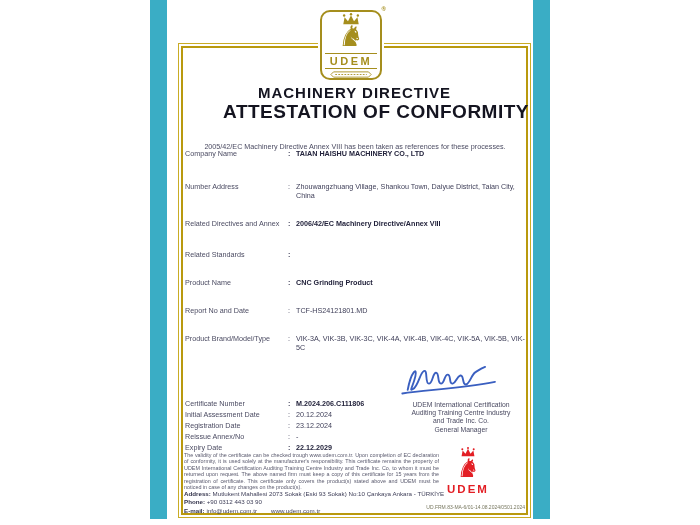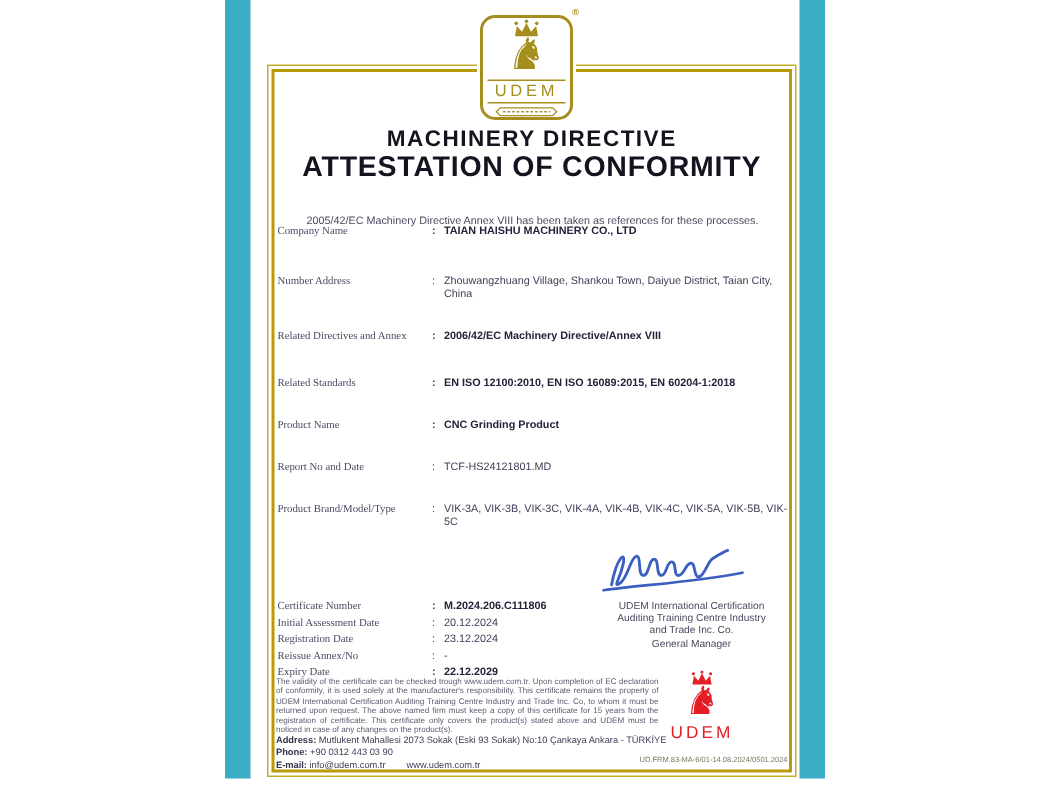--- a/index.html
+++ b/index.html
@@ -13,41 +13,41 @@
   .frame-inner{width:100%;height:100%;border:2px solid #b9990e;box-sizing:border-box;}
 
   
   .logo-top{position:absolute;left:318px;top:6px;width:66px;height:74px;background:#fff;text-align:center;}
   .logo-rect{position:absolute;left:2px;top:4px;right:2px;bottom:0;border:2px solid #a58e1d;border-radius:10px;}
   .logo-reg{position:absolute;right:-2px;top:0;font-size:6px;color:#a58e1d;font-weight:bold;}
   .crown{position:absolute;left:50%;transform:translateX(-50%);}
   .logo-top .crown{top:7px;}
   .horse{display:block;transform:scaleX(-1);font-family:"DejaVu Sans",sans-serif;line-height:1;}
   .logo-top .horse{position:absolute;left:0;right:0;top:16px;font-size:29px;color:#a58e1d;}
-  .logo-word{position:absolute;left:7px;right:7px;font-weight:normal;letter-spacing:2.5px;color:#a58e1d;}
+  .logo-word{position:absolute;left:7px;right:7px;font-weight:bold;letter-spacing:2.5px;color:#a58e1d;}
   .logo-top .logo-word{top:47px;font-size:11px;border-top:1px solid #a58e1d;border-bottom:1px solid #a58e1d;padding:1px 0;}
   .ribbon{position:absolute;left:50%;transform:translateX(-50%);bottom:2px;}
 
   
   .logo-red{position:absolute;left:438px;top:447px;width:60px;height:48px;text-align:center;}
   .logo-red .crown{top:0;}
   .logo-red .horse{position:absolute;left:0;right:0;top:8px;font-size:26px;color:#e31e24;}
   .logo-red .logo-word{top:36px;font-size:11.5px;color:#e31e24;letter-spacing:2px;}
 
   .title1{position:absolute;left:180px;top:84px;width:349px;text-align:center;
           font-size:15px;font-weight:bold;letter-spacing:1px;color:#141420;}
-  .title2{position:absolute;left:180px;top:101px;width:349px;text-align:center;
+  .title2{position:absolute;left:180px;top:101px;width:349px;text-align:right;
           font-size:19px;font-weight:bold;letter-spacing:.5px;color:#141420;}
   .sub1{position:absolute;left:200px;top:125px;width:310px;text-align:center;
         font-size:7.2px;line-height:8.6px;color:#4b4b62;}
   .sub2{position:absolute;left:185px;top:142px;width:340px;text-align:center;
         font-size:7.2px;color:#4b4b62;}
 
   .row{position:absolute;left:185px;width:340px;font-size:7.2px;line-height:8.6px;}
-  .row .lbl{position:absolute;left:0;top:0;width:100px;color:#4b4b62;font-family:Liberation Serif, serif;}
+  .row .lbl{position:absolute;left:0;top:0;width:100px;color:#4b4b62;}
   .row .val{position:absolute;left:103px;top:0;width:235px;padding-left:8px;box-sizing:content-box;color:#40405a;}
   .row .sep{position:absolute;left:0;top:0;font-style:normal;color:#40405a;}
   .val.bold{font-weight:bold;color:#23233c;}
 
   .sig{position:absolute;left:398px;top:362px;width:104px;height:36px;}
   .org{position:absolute;left:388px;top:401px;width:146px;text-align:center;
        font-size:6.8px;line-height:8.2px;color:#4b4b62;}
 
   .legal{position:absolute;left:184px;top:452px;width:255px;font-size:5.4px;line-height:6.4px;
          text-align:justify;color:#5a5a6e;}
@@ -97,21 +97,21 @@
   <div class="row" style="top:183px">
     <span class="lbl">Number Address</span>
     <span class="val"><i class="sep">:</i><span>Zhouwangzhuang Village, Shankou Town, Daiyue District, Taian City, China</span></span>
   </div>
   <div class="row" style="top:220px">
     <span class="lbl">Related Directives and Annex</span>
     <span class="val bold"><i class="sep">:</i><span>2006/42/EC Machinery Directive/Annex VIII</span></span>
   </div>
   <div class="row" style="top:251px">
     <span class="lbl">Related Standards</span>
-    <span class="val bold"><i class="sep">:</i><span>EN ISO 12100:2010, EN ISO 16089:2015, EN 60204-1:2018</span></span>
+    <span class="val bold"><i class="sep">:</i></span>
   </div>
   <div class="row" style="top:279px">
     <span class="lbl">Product Name</span>
     <span class="val bold"><i class="sep">:</i><span>CNC Grinding Product</span></span>
   </div>
   <div class="row" style="top:307px">
     <span class="lbl">Report No and Date</span>
     <span class="val"><i class="sep">:</i><span>TCF-HS24121801.MD</span></span>
   </div>
   <div class="row" style="top:335px">

